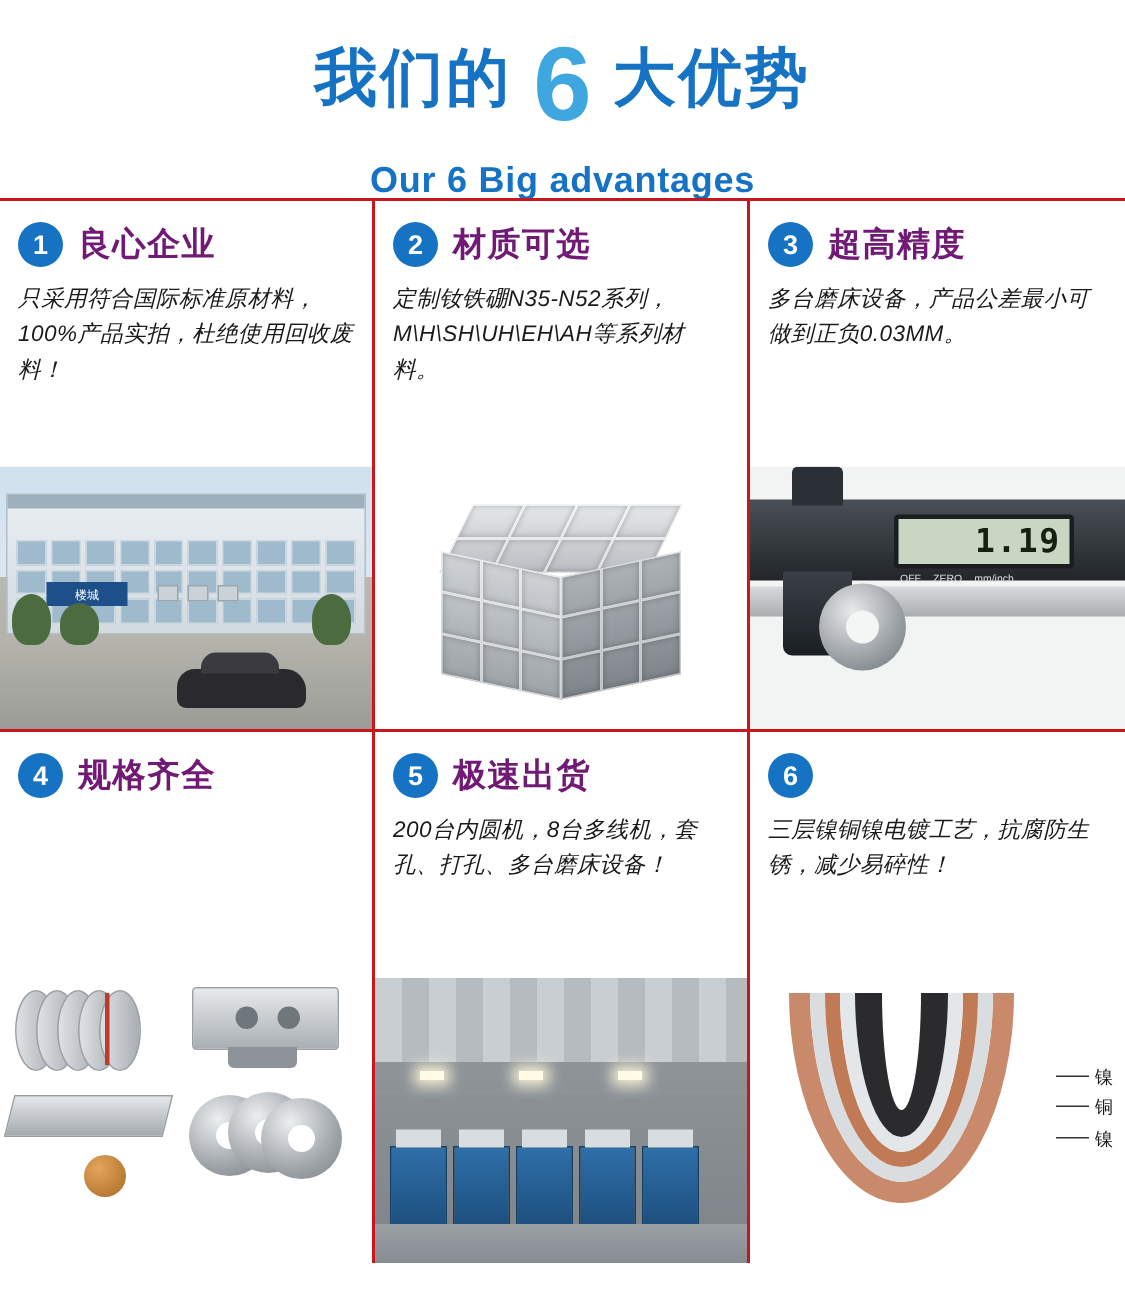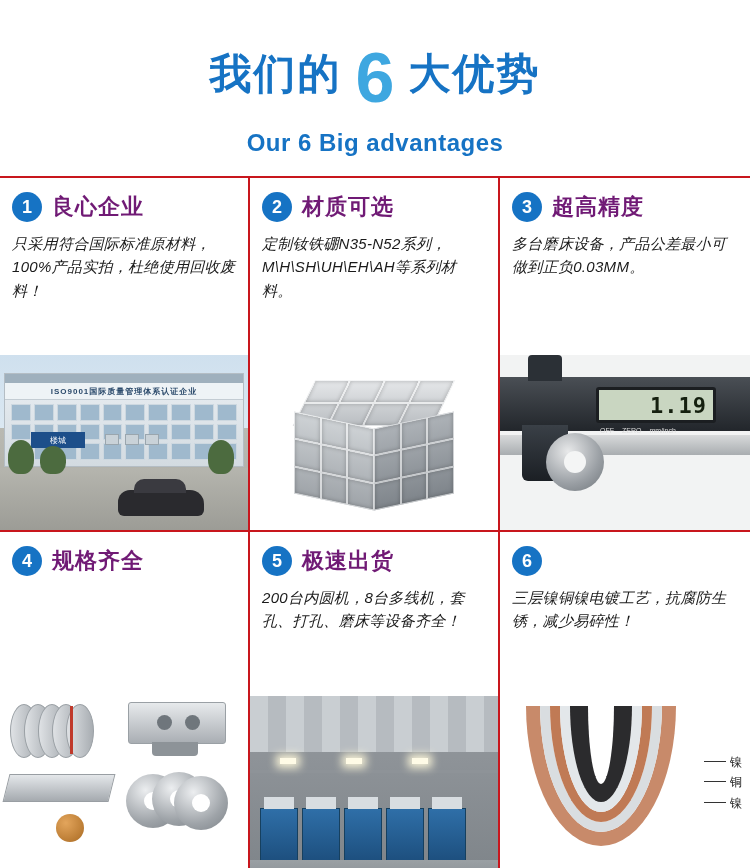--- a/index.html
+++ b/index.html
@@ -6,21 +6,21 @@
   body{
     width:750px;height:868px;
     background:#ffffff;
     font-family:"Liberation Sans","DejaVu Sans",sans-serif;
     overflow:hidden;
   }
   .page{position:relative;width:750px;height:868px;box-sizing:border-box;}
 
   
   .header{
-    height:176px;
+    height:132px;
     display:flex;flex-direction:column;align-items:center;justify-content:center;
     padding-top:20px;box-sizing:border-box;
   }
   .title-line{
     display:flex;align-items:center;justify-content:center;
     line-height:1;
   }
   .title-part{
     font-size:42px;font-weight:bold;color:#1673c4;letter-spacing:2px;
   }
@@ -256,21 +256,20 @@
     <div class="cell">
       <div class="cell-head">
         <div class="badge">1</div>
         <div class="cell-title">良心企业</div>
       </div>
       <div class="cell-text">只采用符合国际标准原材料，100%产品实拍，杜绝使用回收废料！</div>
       <div class="cell-figure">
         <div class="fig-factory">
           <div class="fac-building">
             <div class="fac-roof"></div>
-            <div class="fac-band">ISO9001国际质量管理体系认证企业</div>
             <div class="fac-windows">
               <i></i>
                 <i></i>
                 <i></i>
                 <i></i>
                 <i></i>
                 <i></i>
                 <i></i>
                 <i></i>
                 <i></i>
@@ -410,21 +409,21 @@
           </div>
         </div>
       </div>
     </div>
 
     <div class="cell last-row">
       <div class="cell-head">
         <div class="badge">5</div>
         <div class="cell-title">极速出货</div>
       </div>
-      <div class="cell-text">200台内圆机，8台多线机，套孔、打孔、磨床等设备齐全！</div>
+      <div class="cell-text">200台内圆机，8台多线机，套孔、打孔、多台磨床设备！</div>
       <div class="cell-figure tall">
         <div class="fig-workshop">
           <div class="ws-roof"></div>
           <div class="ws-beam" style="top:58px;"></div>
           <div class="ws-beam" style="top:74px;"></div>
           <div class="ws-light" style="left:30px;top:62px;"></div>
           <div class="ws-light" style="left:96px;top:62px;"></div>
           <div class="ws-light" style="left:162px;top:62px;"></div>
           <div class="ws-machine" style="left:10px;"></div>
           <div class="ws-machine" style="left:52px;"></div>

